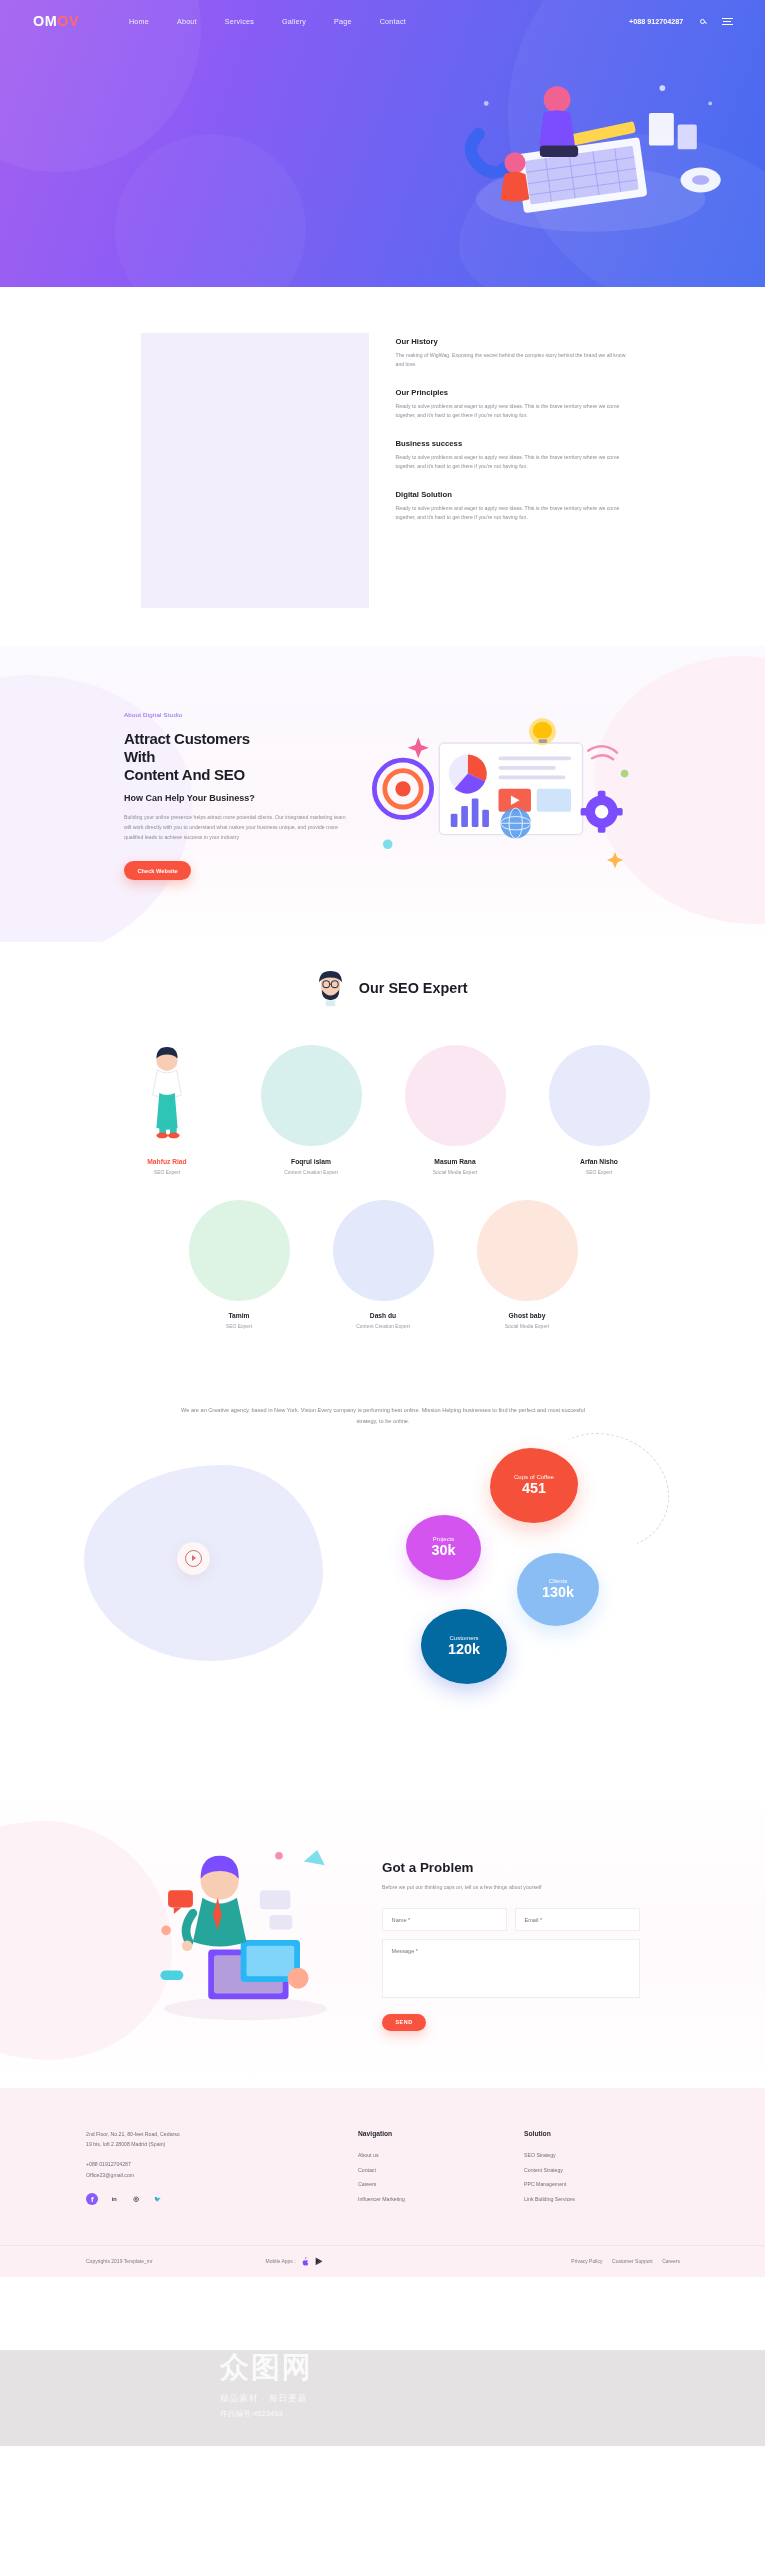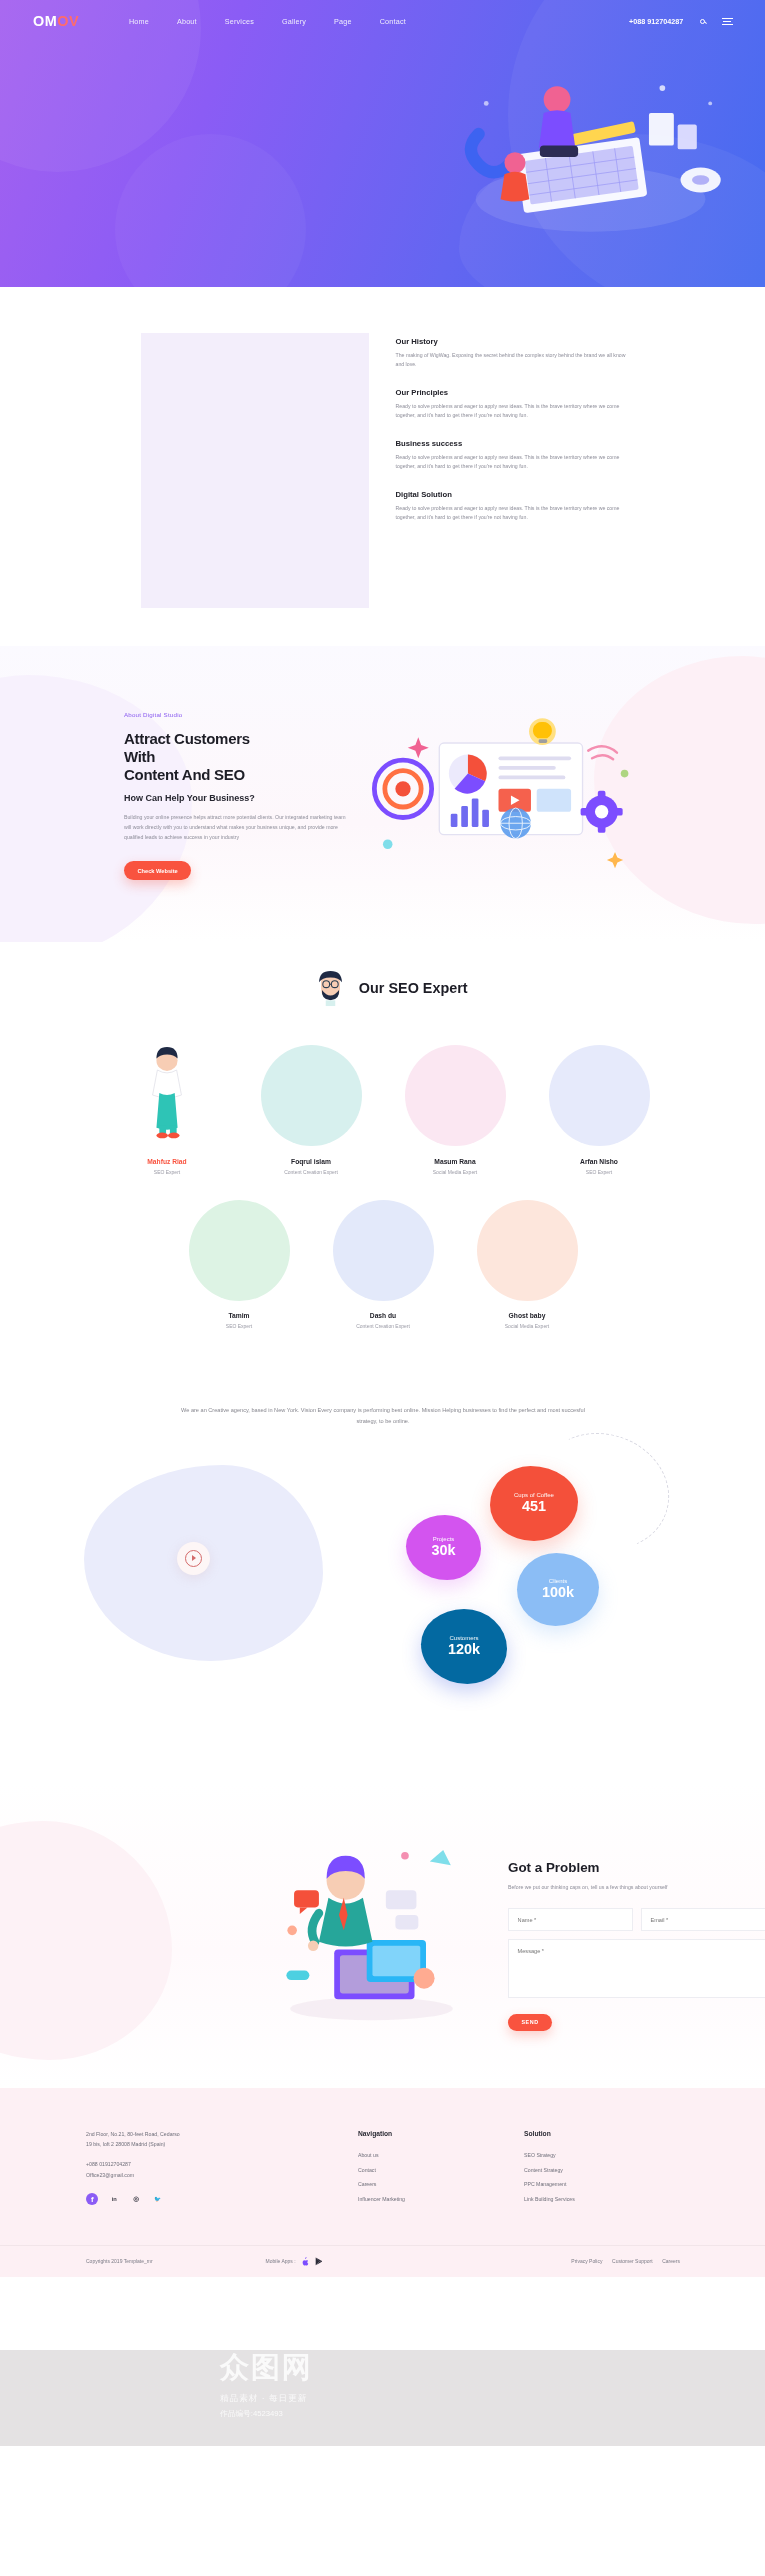--- a/index.html
+++ b/index.html
@@ -195,21 +195,21 @@
     margin-left:1.5px;
   }
   .bubble {
     position:absolute; display:flex; flex-direction:column;
     align-items:center; justify-content:center; color:#fff;
     text-align:center;
   }
   .bubble .blabel { font-size:6px; margin-bottom:1px; opacity:0.96; }
   .bubble .bvalue { font-size:14.4px; font-weight:bold; line-height:1.05; }
   .b-coffee {
-    left:490px; top:18px; width:88px; height:75px; background:#f4503a;
+    left:490px; top:0; width:88px; height:75px; background:#f4503a;
     border-radius:46% 54% 50% 50% / 52% 48% 52% 48%;
     box-shadow:0 7.7px 19px rgba(244,80,58,0.26);
   }
   .b-projects {
     left:406px; top:67px; width:75px; height:65px; background:#d354ef;
     border-radius:52% 48% 45% 55% / 48% 52% 48% 52%;
     box-shadow:0 7.7px 19px rgba(211,84,239,0.24);
   }
   .b-clients {
     left:517px; top:105px; width:82px; height:73px; background:#8bbdf5;
@@ -226,21 +226,21 @@
     border:1.1px dashed #d8d8e2; border-radius:50%;
     border-left-color:transparent; border-bottom-color:transparent;
     transform:rotate(18deg);
   }
 
   
   .contact {
     position:relative; overflow:hidden;
     background:linear-gradient(180deg,#ffffff 0%,#fffafc 55%,#ffffff 100%);
     padding:44px 0 57px 0;
-    display:flex; justify-content:flex-end; gap:17px;
+    display:flex; justify-content:center; gap:17px;
   }
   .contact-blob {
     position:absolute; left:-96px; top:38px; width:268px; height:239px;
     background:#fdf2f6; border-radius:52% 48% 46% 54% / 48% 54% 46% 52%;
   }
   .contact-art { position:relative; z-index:3; width:239px; height:201px; }
   .contact-form { position:relative; z-index:3; width:258px; padding-top:33px; }
   .contact-form h2 {
     font-size:13.4px; font-weight:bold; color:#1d1d26; margin-bottom:8.6px;
   }
@@ -558,21 +558,21 @@
     <div class="bubble b-coffee">
       <span class="blabel">Cups of Coffee</span>
       <span class="bvalue">451</span>
     </div>
     <div class="bubble b-projects">
       <span class="blabel">Projects</span>
       <span class="bvalue">30k</span>
     </div>
     <div class="bubble b-clients">
       <span class="blabel">Clients</span>
-      <span class="bvalue">100k</span>
+      <span class="bvalue">130k</span>
     </div>
     <div class="bubble b-customers">
       <span class="blabel">Customers</span>
       <span class="bvalue">120k</span>
     </div>
   </div>
 </section>
 
 <section class="contact">
   <div class="contact-blob"></div>

